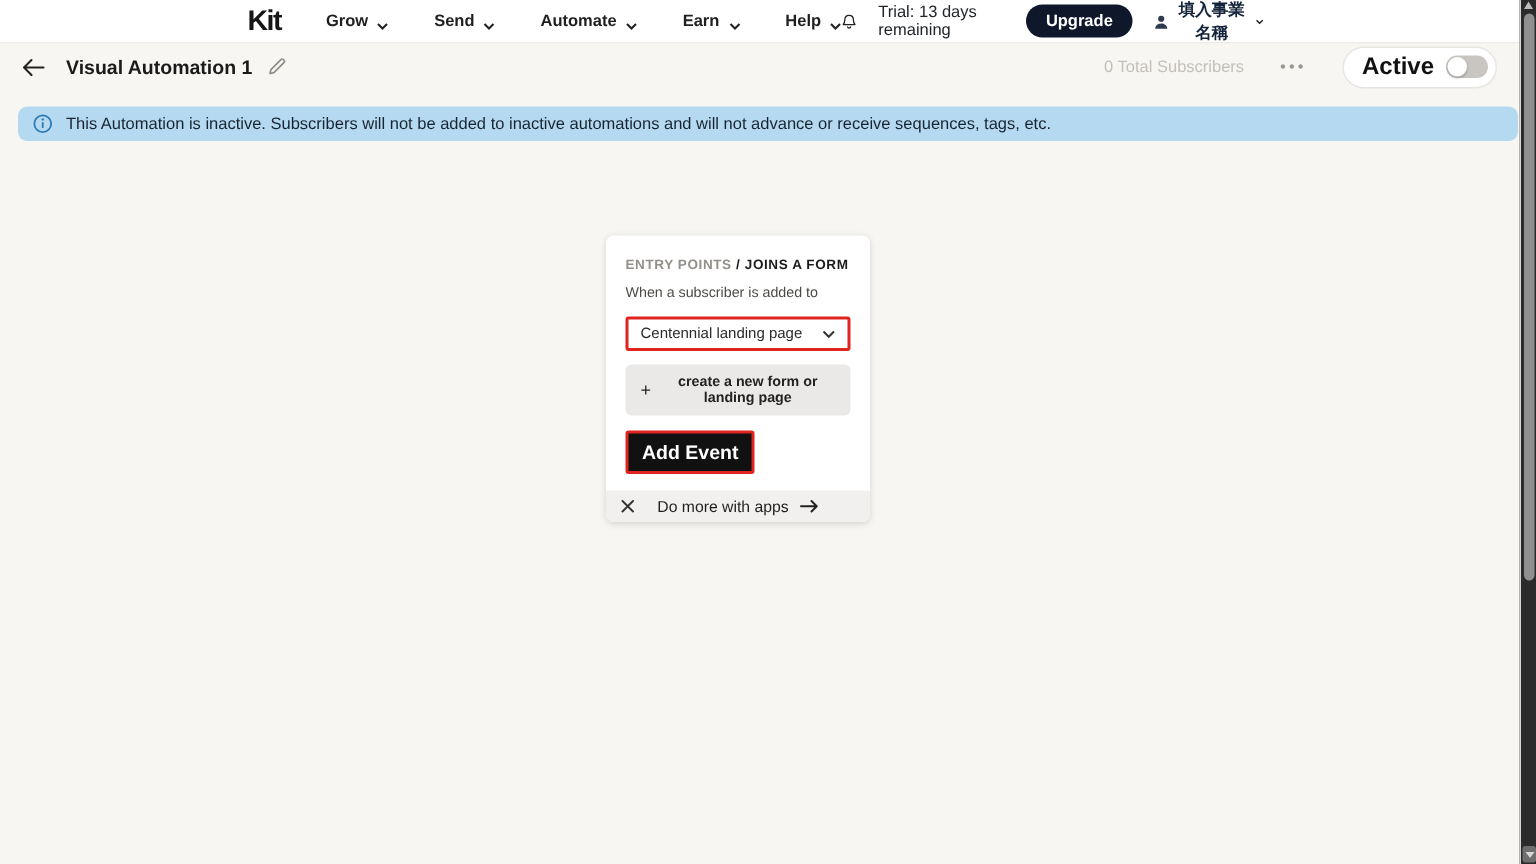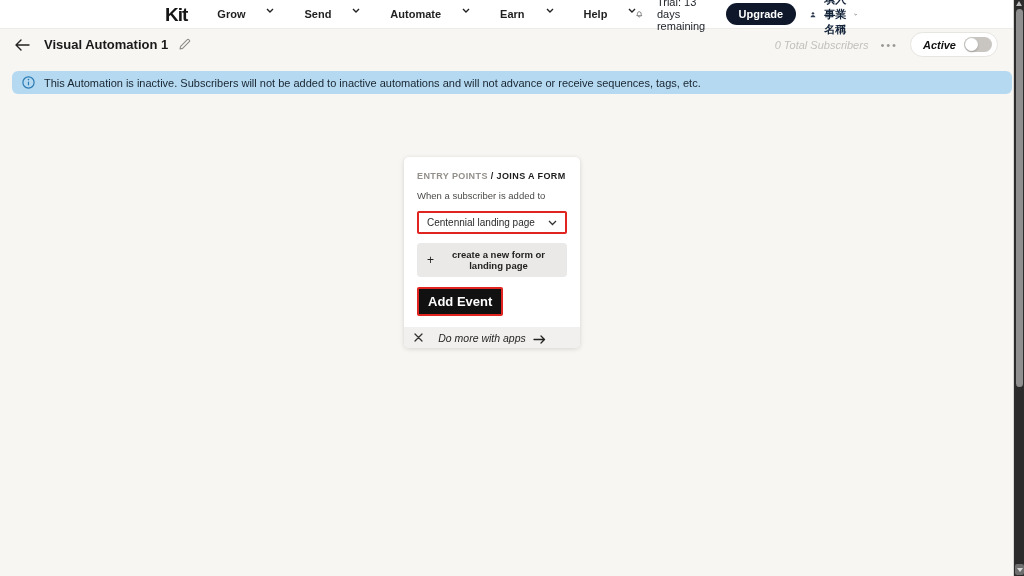--- a/index.html
+++ b/index.html
@@ -16,50 +16,50 @@
     height:29px; background:#ffffff; border-bottom:1px solid #edebe8;
     display:flex; align-items:center; padding:0 22px 0 165px;
     position:relative; z-index:5;
   }
   .logo {
     font-weight:900; font-size:19px; letter-spacing:-1px; color:#161616;
     line-height:1; cursor:pointer;
   }
   .nav-menus { display:flex; align-items:center; margin-left:30px; gap:30px; }
   .nav-item {
-    display:flex; align-items:flex-start; gap:21px;
+    display:flex; align-items:flex-end; gap:6px;
     font-size:11px; font-weight:700; color:#1f1f1f; cursor:pointer;
   }
   .nav-right { margin-left:auto; display:flex; align-items:center; gap:14px; padding-right:160px; }
   .bell { width:14px; height:15px; cursor:pointer; }
   .trial { font-size:11px; color:#21262b; }
   .upgrade-btn {
     background:#0f172a; color:#ffffff; font-size:11px; font-weight:700;
     border:none; border-radius:14px; padding:5px 13px; cursor:pointer;
     font-family:"Liberation Sans", sans-serif;
   }
   .account { display:flex; align-items:center; gap:6px; cursor:pointer;text-align:center; }
   .account-name { font-size:11px; font-weight:700; color:#14243a; }
 
   
   .pagebar {
     height:31px; display:flex; align-items:center; padding:0 14px;
   }
   .back-arrow { width:16px; height:12px; cursor:pointer; }
   .page-title { font-size:13px; font-weight:700; margin-left:14px; color:#1a1a1a; }
   .pencil { width:13px; height:13px; margin-left:10px; cursor:pointer; }
-  .pagebar-right { margin-left:auto; display:flex; align-items:center; gap:12px; padding-right:12px;font-style:italic; }
+  .pagebar-right { margin-left:auto; display:flex; align-items:center; gap:24px; padding-right:12px; }
   .subs-count { font-size:11px; color:#c3c0ba; }
   .dots { font-size:11px; color:#9b9893; letter-spacing:2px; cursor:pointer; }
   .active-pill {
     display:flex; align-items:center; gap:8px;
     border:1px solid #e7e5e1; background:#ffffff; border-radius:16px;
     padding:4px 5px 4px 12px; cursor:pointer;
   }
-  .active-label { font-size:11px; font-weight:700; color:#111; }
+  .active-label { font-size:16px; font-weight:700; color:#111; }
   .toggle {
     width:28px; height:15px; background:#c9c6c2; border-radius:8px; position:relative;
   }
   .toggle .knob {
     position:absolute; left:1px; top:1px; width:13px; height:13px;
     background:#ffffff; border-radius:50%; box-shadow:0 1px 2px rgba(0,0,0,.25);
   }
 
   
   .banner {
@@ -99,23 +99,22 @@
     border:2px solid #e02420; border-radius:2px; padding:5px 9px;
     font-size:13px; font-weight:700; cursor:pointer;
     font-family:"Liberation Sans", sans-serif;
   }
   .card-footer {
     background:#f1f0ee; height:21px; border-radius:0 0 5px 5px;
     display:flex; align-items:center; padding:0 10px;
   }
   .close-x { width:9px; height:9px; cursor:pointer; flex:none; }
   .footer-center {
-    flex:1; display:flex; align-items:flex-end; justify-content:center; gap:7px;
+    flex:1; display:flex; align-items:center; justify-content:center; gap:7px;
     cursor:pointer;
-    font-style:italic;
   }
   .footer-text { font-size:10.5px; font-weight:500; color:#1f1f1f; }
   .arrow-right { width:13px; height:9px; }
 
   
   .scrollbar {
     position:absolute; top:0; right:0; width:11px; height:576px;
     background:#2b2b2b; border-left:1px solid #d9d7d3; z-index:10;
   }
   .scroll-up { position:absolute; top:1px; left:2px; width:0; height:0;

